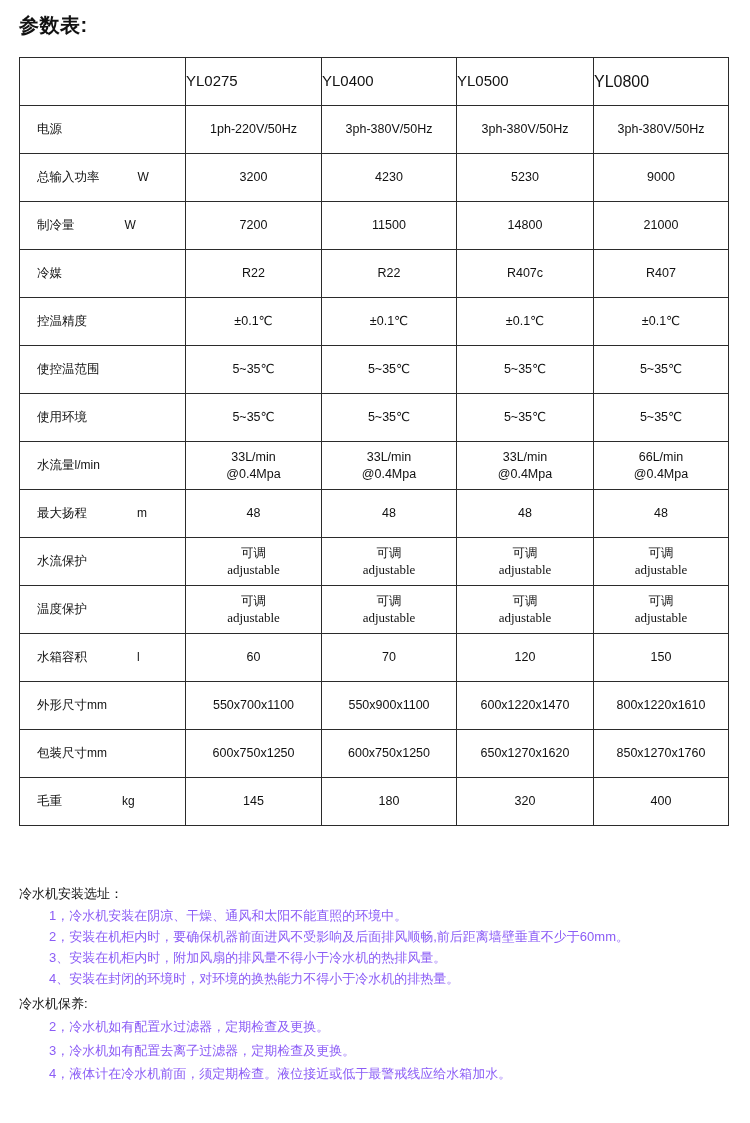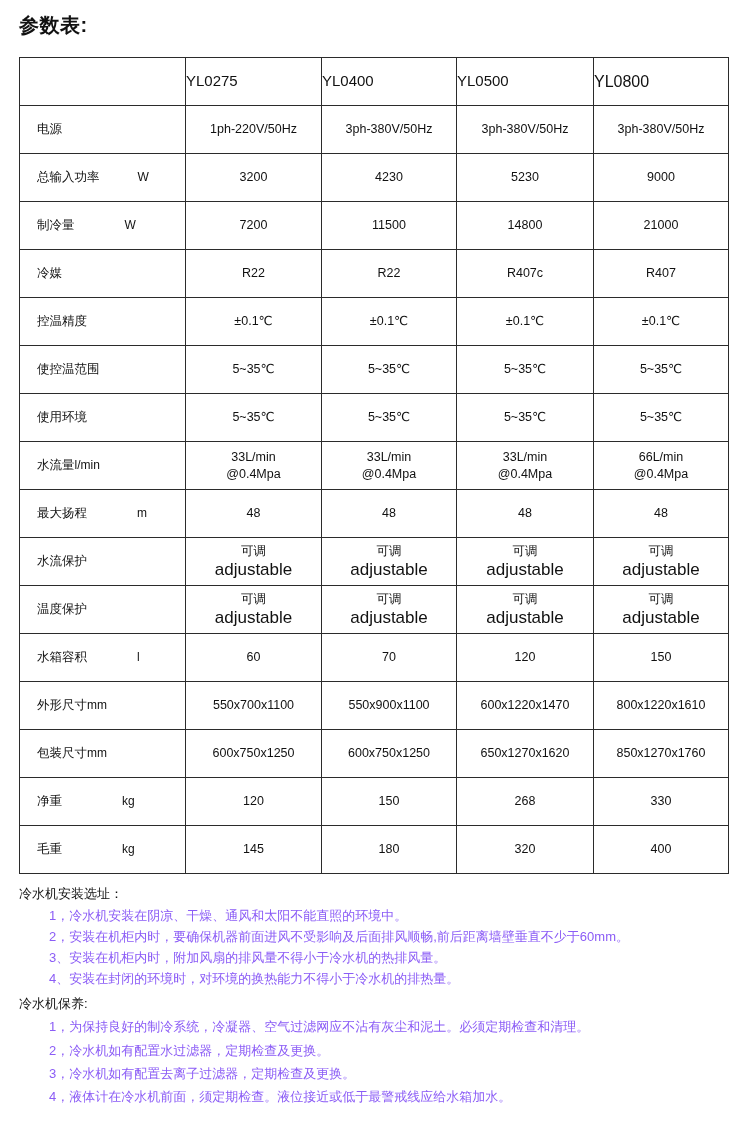--- a/index.html
+++ b/index.html
@@ -92,22 +92,22 @@
 
   .cell-val {
     display: block;
     text-align: center;
     font-size: 12.5px;
     color: #111111;
     line-height: 1.35;
   }
   .cell-val .sub {
     display: block;
-    font-family: Liberation Sans, sans-serif;
-    font-size: 17px;
+    font-family: Liberation Serif, serif;
+    font-size: 13px;
     line-height: 1.25;
   }
   .cell-val .l2 {
     display: block;
     line-height: 1.3;
   }
 
   
   .notes {
     position: absolute;
@@ -452,37 +452,20 @@
               <span class="cell-val">600x750x1250</span>
             </td>
           <td>
               <span class="cell-val">650x1270x1620</span>
             </td>
           <td>
               <span class="cell-val">850x1270x1760</span>
             </td>
         </tr>
 
-        <tr class="data-row">
-          <td>
-              <span class="row-label"><span>净重</span><span class="unit u-gap-5">kg</span></span>
-            </td>
-          <td>
-              <span class="cell-val">120</span>
-            </td>
-          <td>
-              <span class="cell-val">150</span>
-            </td>
-          <td>
-              <span class="cell-val">268</span>
-            </td>
-          <td>
-              <span class="cell-val">330</span>
-            </td>
-        </tr>
 
         <tr class="data-row">
           <td>
               <span class="row-label"><span>毛重</span><span class="unit u-gap-5">kg</span></span>
             </td>
           <td>
               <span class="cell-val">145</span>
             </td>
           <td>
               <span class="cell-val">180</span>
@@ -507,21 +490,20 @@
         <li>1，冷水机安装在阴凉、干燥、通风和太阳不能直照的环境中。</li>
         <li>2，安装在机柜内时，要确保机器前面进风不受影响及后面排风顺畅,前后距离墙壁垂直不少于60mm。</li>
         <li>3、安装在机柜内时，附加风扇的排风量不得小于冷水机的热排风量。</li>
         <li>4、安装在封闭的环境时，对环境的换热能力不得小于冷水机的排热量。</li>
       </ul>
     </div>
 
     <div class="notes-block maint">
       <p class="notes-heading">冷水机保养:</p>
       <ul class="notes-list">
-        <li>1，为保持良好的制冷系统，冷凝器、空气过滤网应不沾有灰尘和泥土。必须定期检查和清理。</li>
         <li>2，冷水机如有配置水过滤器，定期检查及更换。</li>
         <li>3，冷水机如有配置去离子过滤器，定期检查及更换。</li>
         <li>4，液体计在冷水机前面，须定期检查。液位接近或低于最警戒线应给水箱加水。</li>
       </ul>
     </div>
 
   </div>
 
 </div>
 

